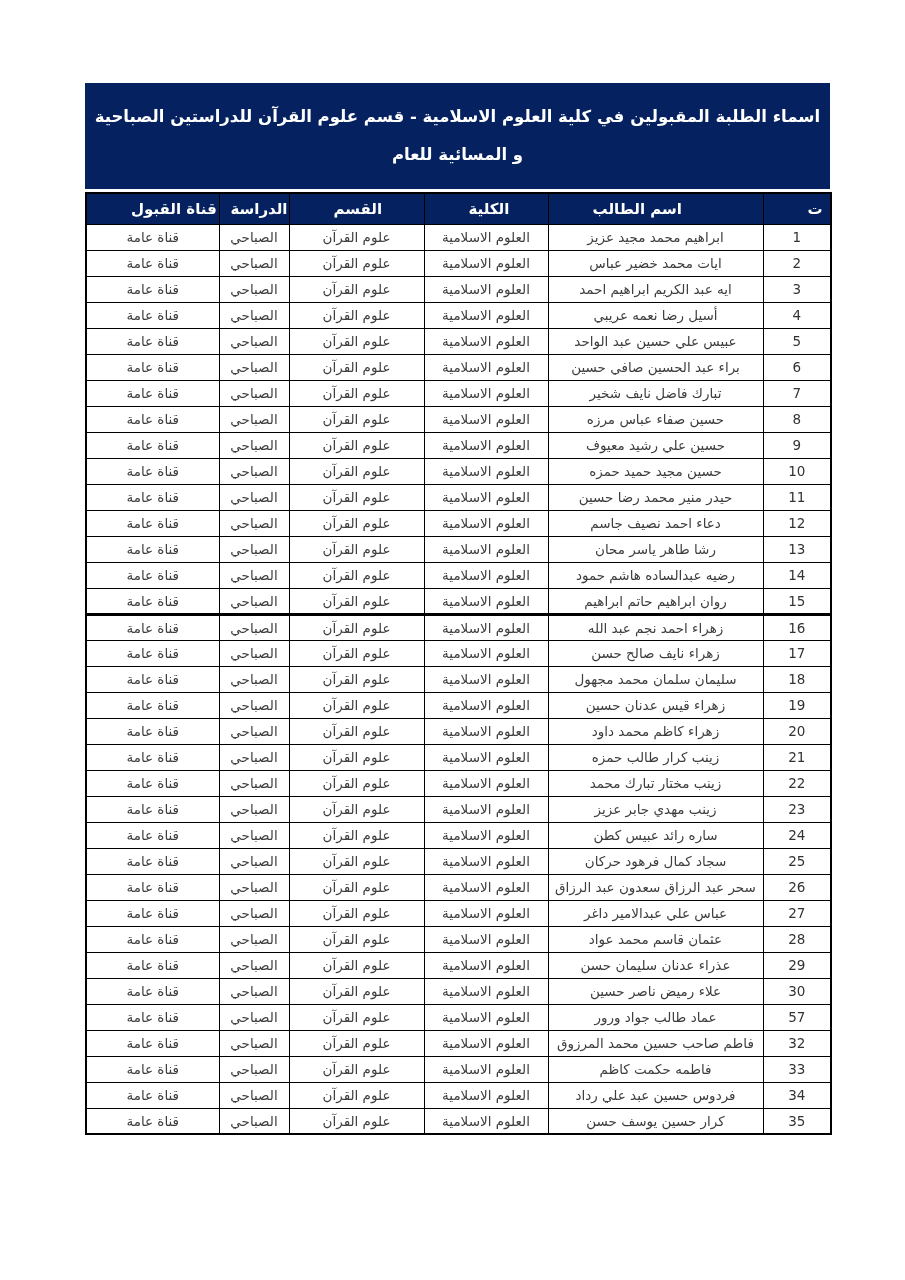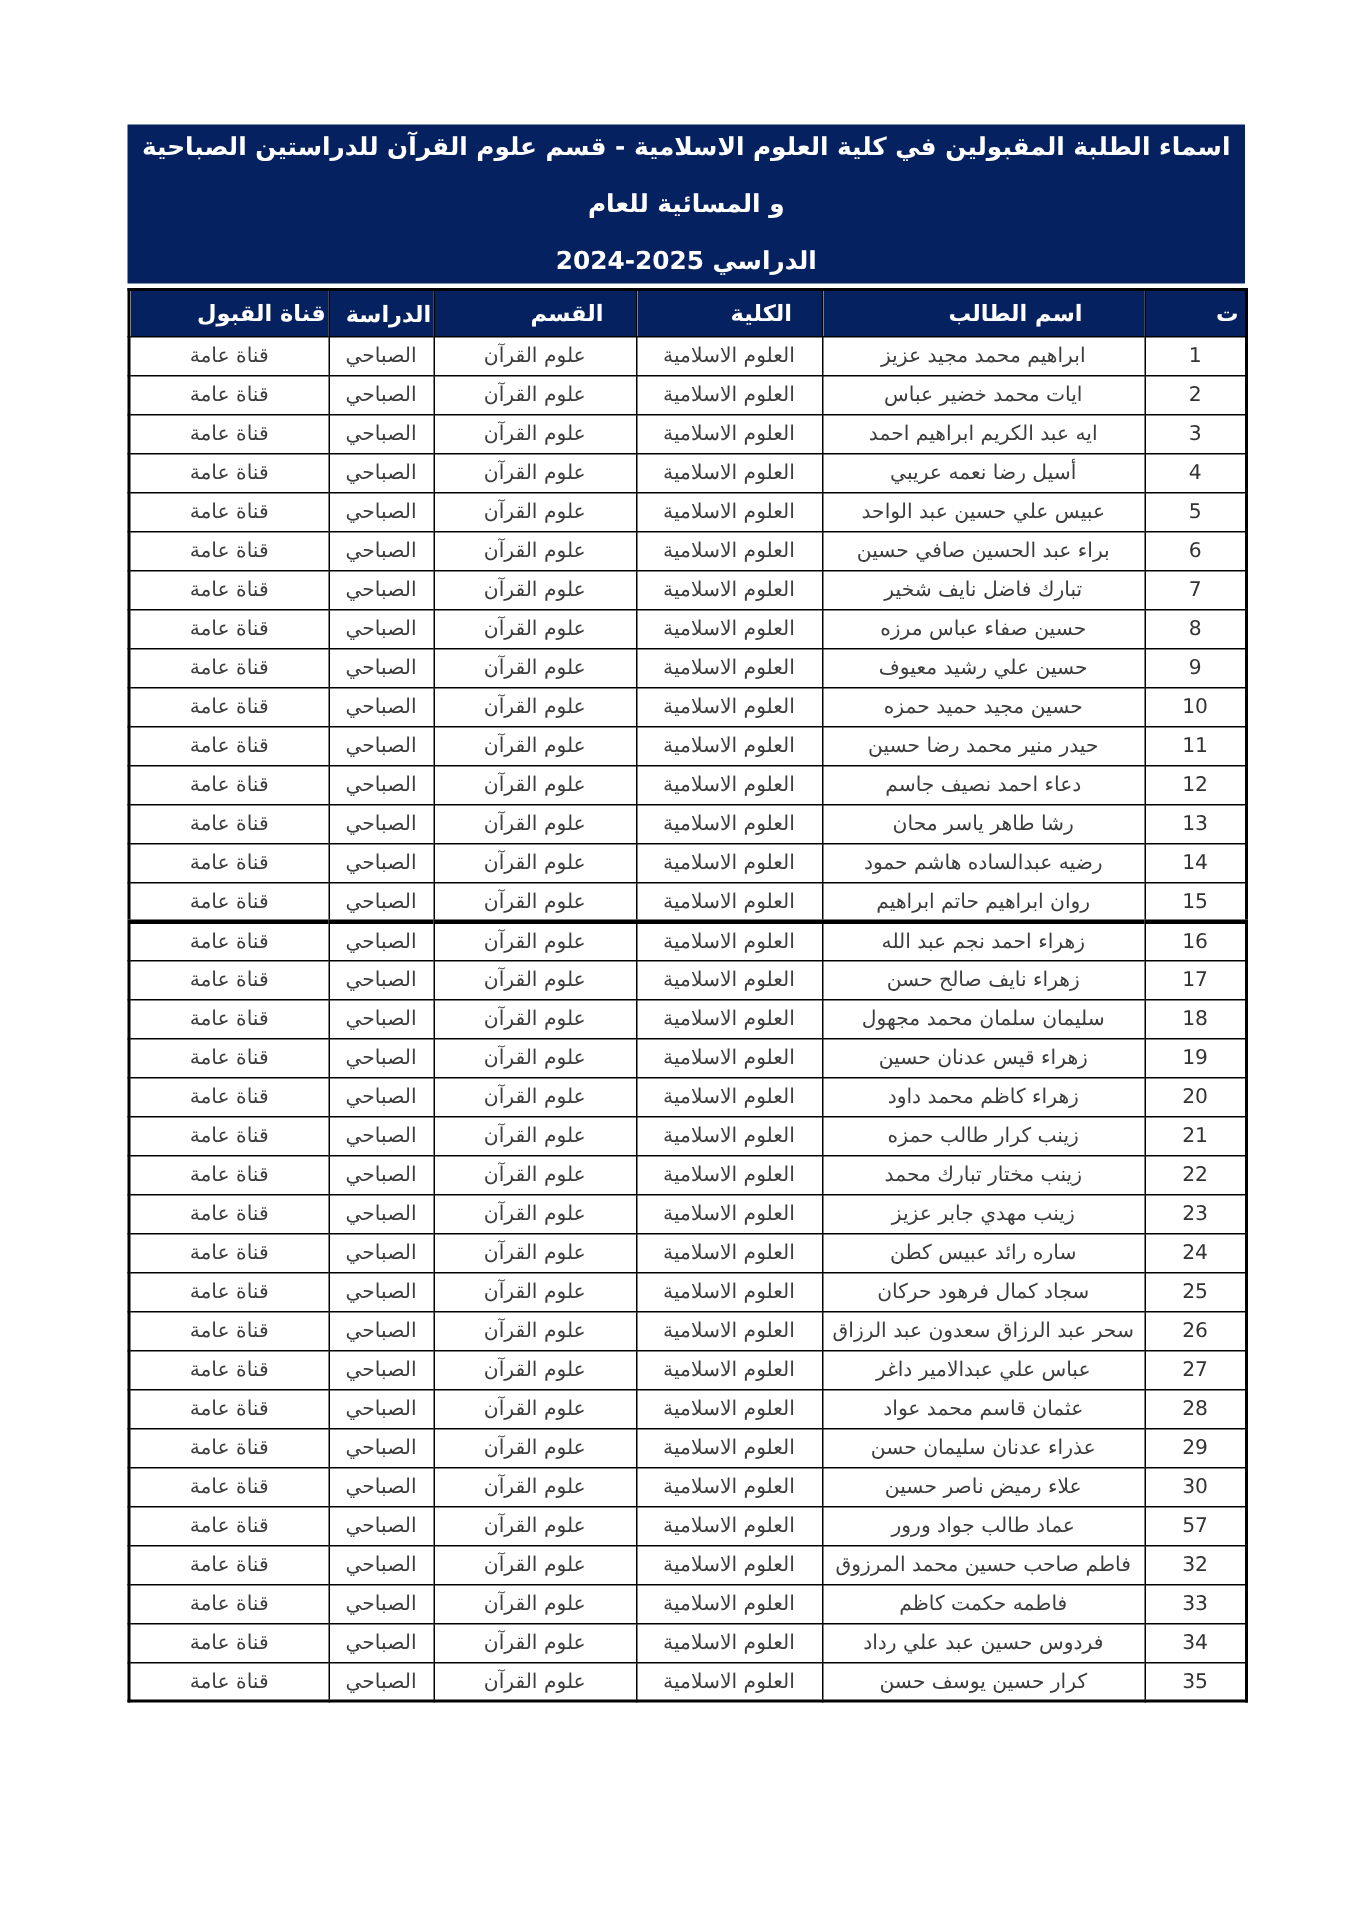--- a/index.html
+++ b/index.html
@@ -21,21 +21,21 @@
     position: absolute;
     left: 85px; top: 83px;
     width: 745px; height: 106px;
     background: var(--navy);
     color: #ffffff;
     direction: rtl;
     text-align: center;
     display: flex;
     flex-direction: column;
     justify-content: center;
-    align-items: center;
+    align-items: flex-start;
     font-weight: bold;
     font-size: 16.5px;
     line-height: 38px;
     padding: 0 6px;
   }
   .students-table {
     position: absolute;
     left: 85px; top: 192px;
     width: 745px;
     border-collapse: collapse;
@@ -47,21 +47,21 @@
     overflow: hidden;
     white-space: nowrap;
   }
   .students-table { border: 2px solid var(--border); }
   .students-table thead th {
     background: var(--navy);
     color: #ffffff;
     font-weight: bold;
     font-size: 15px;
     height: 31px;
-    text-align: center;
+    text-align: left;
     vertical-align: middle;
     padding-left: 44px;
   }
   .students-table tbody td {
     height: 26px;
     font-size: 13.5px;
     color: var(--cell-text);
     text-align: center;
     vertical-align: middle;
     background: #ffffff;
@@ -75,21 +75,20 @@
   }
   .students-table tbody tr.page-break td {
     border-bottom-width: 3px;
   }
 </style>
 </head>
 <body>
 
 <div class="title-block">
   <div>اسماء الطلبة المقبولين في كلية العلوم الاسلامية - قسم علوم القرآن للدراستين الصباحية و المسائية للعام</div>
-  <div>الدراسي 2025-2024</div>
 </div>
 
 <table class="students-table" dir="rtl">
   <colgroup>
     <col style="width:68px">
     <col style="width:215px">
     <col style="width:124px">
     <col style="width:135px">
     <col style="width:70px">
     <col style="width:133px">

